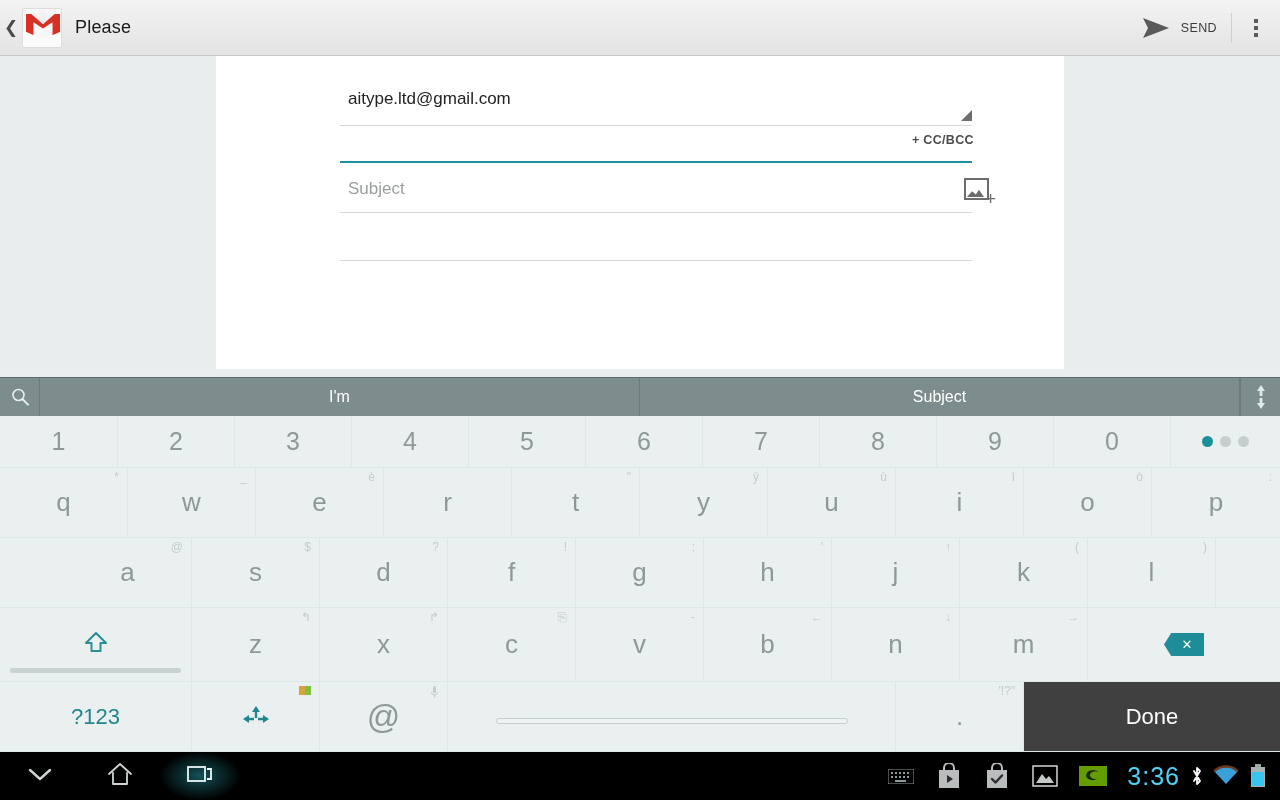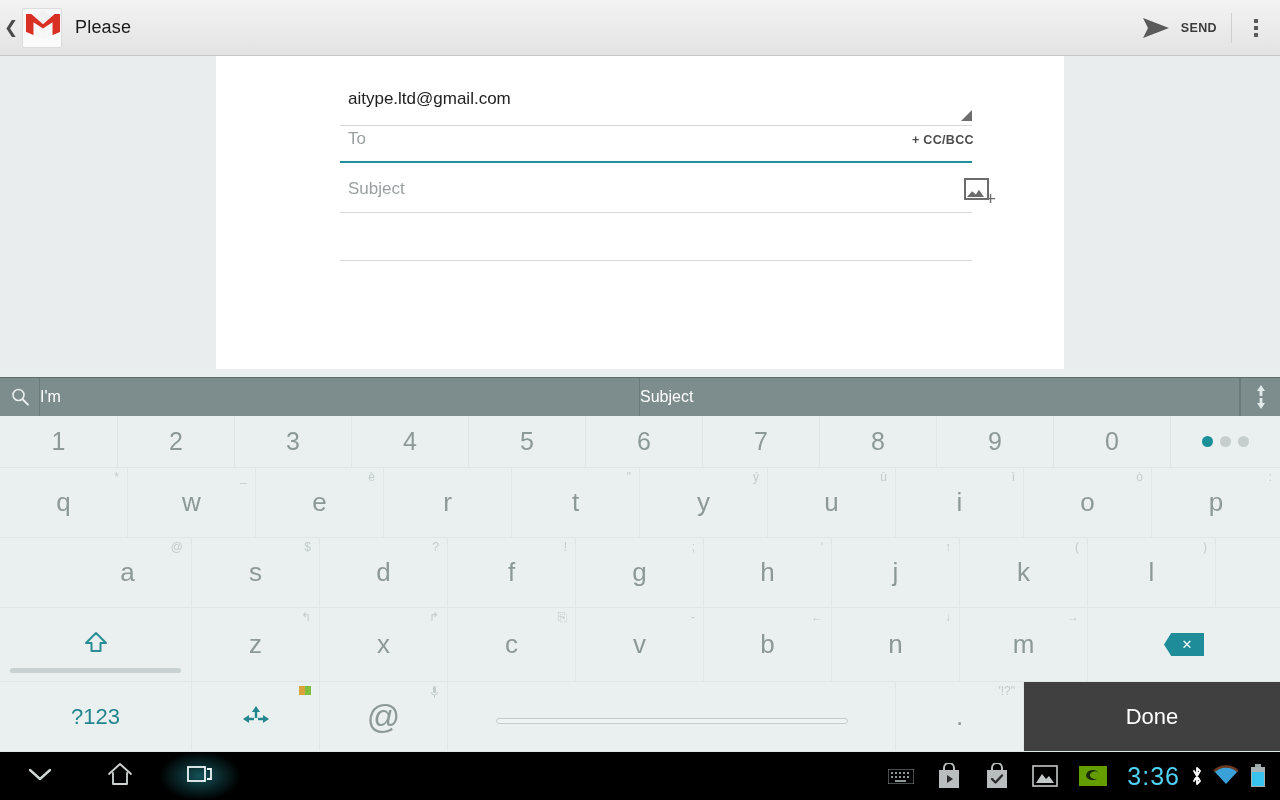--- a/index.html
+++ b/index.html
@@ -45,21 +45,21 @@
   .ab-title {
     font-size: 18px; color: #1a1a1a; margin-left: 13px; letter-spacing: .2px;
   }
   .ab-spacer { flex: 1; }
   .ab-send {
     display: flex; align-items: center; gap: 11px; height: 56px;
     padding: 0 14px 0 10px;
   }
   .send-ico { width: 28px; height: 22px; position: relative; }
   .send-ico svg { display:block; }
-  .ab-send-label { font-size: 12.5px; font-weight: bold; color: #3c3c3c; letter-spacing: .4px; }
+  .ab-send-label { font-size: 12.5px; font-weight: normal; color: #3c3c3c; letter-spacing: .4px; }
   .ab-divider { width: 1px; height: 30px; background: #cfcfcf; }
   .ab-overflow {
     width: 48px; height: 56px; display: flex; flex-direction: column;
     align-items: center; justify-content: center; gap: 3px;
   }
   .ab-overflow i { width: 4px; height: 4px; background: #5a5a5a; display:block; }
 
   
   .page-bg { position: absolute; left:0; top:56px; width:1280px; height:313px; background:#e9edee; }
   .compose-card {
@@ -100,21 +100,21 @@
   .attach .plus { position:absolute; left:21px; top:11px; font-size:19px; color:#6c6c6c; line-height:1; }
 
   
   .sugg {
     position: absolute; left:0; top:377px; width:1280px; height:39px;
     background:#7d8c8c; display:flex; align-items:stretch;
     border-top:1px solid #5e6b6b;
   }
   .sugg-search { width:40px; display:flex; align-items:center; justify-content:center; border-right:1px solid #6b7a7a; }
   .sugg-item {
-    flex:1; display:flex; flex-direction:column; justify-content:center;
+    flex:1; display:flex; flex-direction:column; align-items:center; justify-content:center;
     color:#ffffff; font-size:16px; position:relative; border-right:1px solid #6b7a7a;
   }
   .sugg-item:first-of-type { border-left:1px solid #6b7a7a; }
   .sugg-dots { position:absolute; bottom:2px; display:flex; gap:2px; }
   .sugg-dots i { width:3px; height:3px; background:#d2a23c; display:block; }
   .sugg-expand { width:40px; display:flex; align-items:center; justify-content:center; border-left:1px solid #6b7a7a; }
 
   
   .kb { position:absolute; left:0; top:416px; width:1280px; height:336px; background:#eaefef; }
   .krow { display:flex; width:1280px; }
@@ -198,21 +198,20 @@
   <div class="page-bg"></div>
   <div class="compose-card">
 
     <div class="field from-field">
       <div class="val">aitype.ltd@gmail.com</div>
       <div class="line"></div>
       <div class="from-caret"></div>
     </div>
 
     <div class="field to-field">
-      <div class="ph">To</div>
       <div class="line focus"></div>
     </div>
 
     <div class="field subject-field">
       <div class="ph">Subject</div>
       <div class="line"></div>
     </div>
 
     <div class="field body-field">
       <div class="line"></div>

